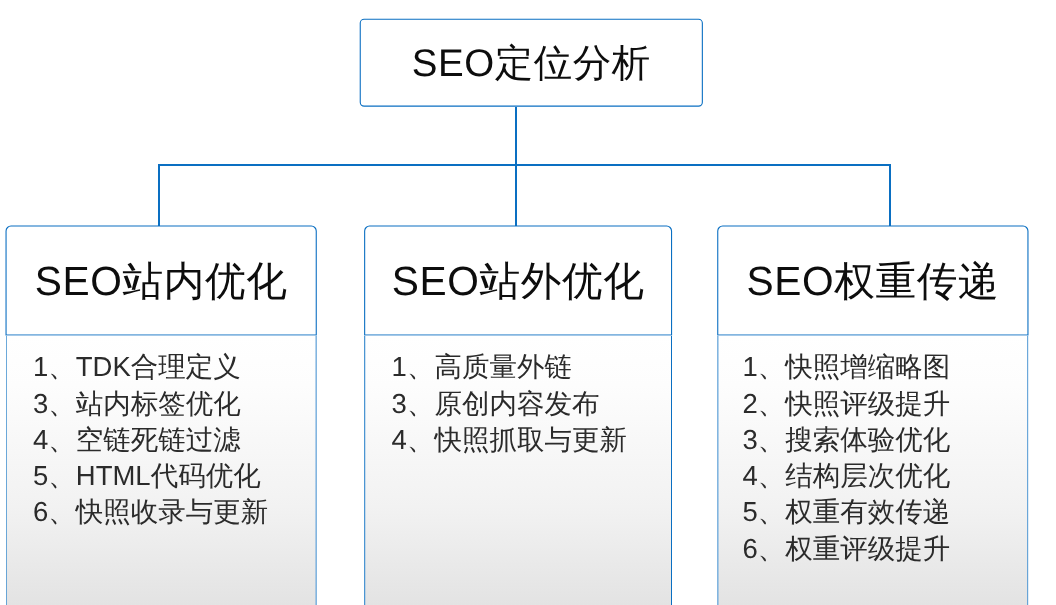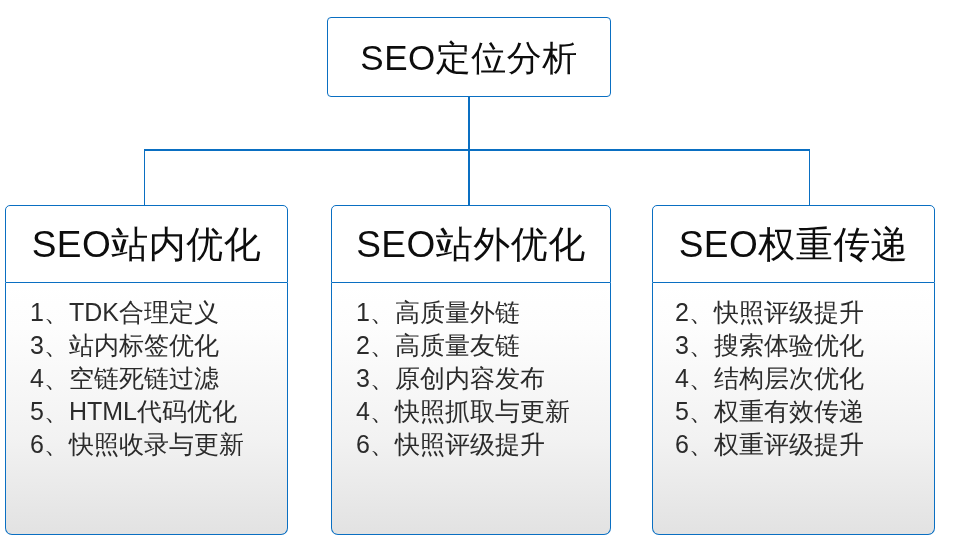--- a/index.html
+++ b/index.html
@@ -32,21 +32,21 @@
     width: 960px;
     height: 550px;
     pointer-events: none;
   }
 
   
   .root-box {
     position: absolute;
     left: 327px;
     top: 17px;
-    width: 284px;
+    width: 312px;
     height: 80px;
     box-sizing: border-box;
     border: 1.6px solid #0a6fc2;
     border-radius: 4px;
     background: #ffffff;
     display: flex;
     align-items: center;
     justify-content: center;
   }
   .root-title {
@@ -62,21 +62,21 @@
     position: absolute;
     top: 205px;
     width: 283px;
   }
   .branch-1 { left: 5px; }
   .branch-2 { left: 331px; width: 280px; }
   .branch-3 { left: 652px; }
 
   .branch-header {
     box-sizing: border-box;
-    height: 78px;
+    height: 100px;
     border: 1.6px solid #0a6fc2;
     border-top-left-radius: 5px;
     border-top-right-radius: 5px;
     background: #ffffff;
     display: flex;
     align-items: center;
     justify-content: center;
   }
   .branch-header-title {
     font-size: 37px;
@@ -148,34 +148,33 @@
     </div>
   </div>
 
   <div class="branch branch-2">
     <div class="branch-header">
       <span class="branch-header-title">SEO站外优化</span>
     </div>
     <div class="branch-list">
       <ol>
         <li class="list-item"><span class="item-index">1、</span><span>高质量外链</span></li>
-        <li class="list-item"><span class="item-index">2、</span><span>高质量友链</span></li>
         <li class="list-item"><span class="item-index">3、</span><span>原创内容发布</span></li>
         <li class="list-item"><span class="item-index">4、</span><span>快照抓取与更新</span></li>
-        <li class="list-item"><span class="item-index">6、</span><span>快照评级提升</span></li>
       </ol>
     </div>
   </div>
 
   <div class="branch branch-3">
     <div class="branch-header">
       <span class="branch-header-title">SEO权重传递</span>
     </div>
     <div class="branch-list">
       <ol>
+        <li class="list-item"><span class="item-index">1、</span><span>快照增缩略图</span></li>
         <li class="list-item"><span class="item-index">2、</span><span>快照评级提升</span></li>
         <li class="list-item"><span class="item-index">3、</span><span>搜索体验优化</span></li>
         <li class="list-item"><span class="item-index">4、</span><span>结构层次优化</span></li>
         <li class="list-item"><span class="item-index">5、</span><span>权重有效传递</span></li>
         <li class="list-item"><span class="item-index">6、</span><span>权重评级提升</span></li>
       </ol>
     </div>
   </div>
 
 </div>

